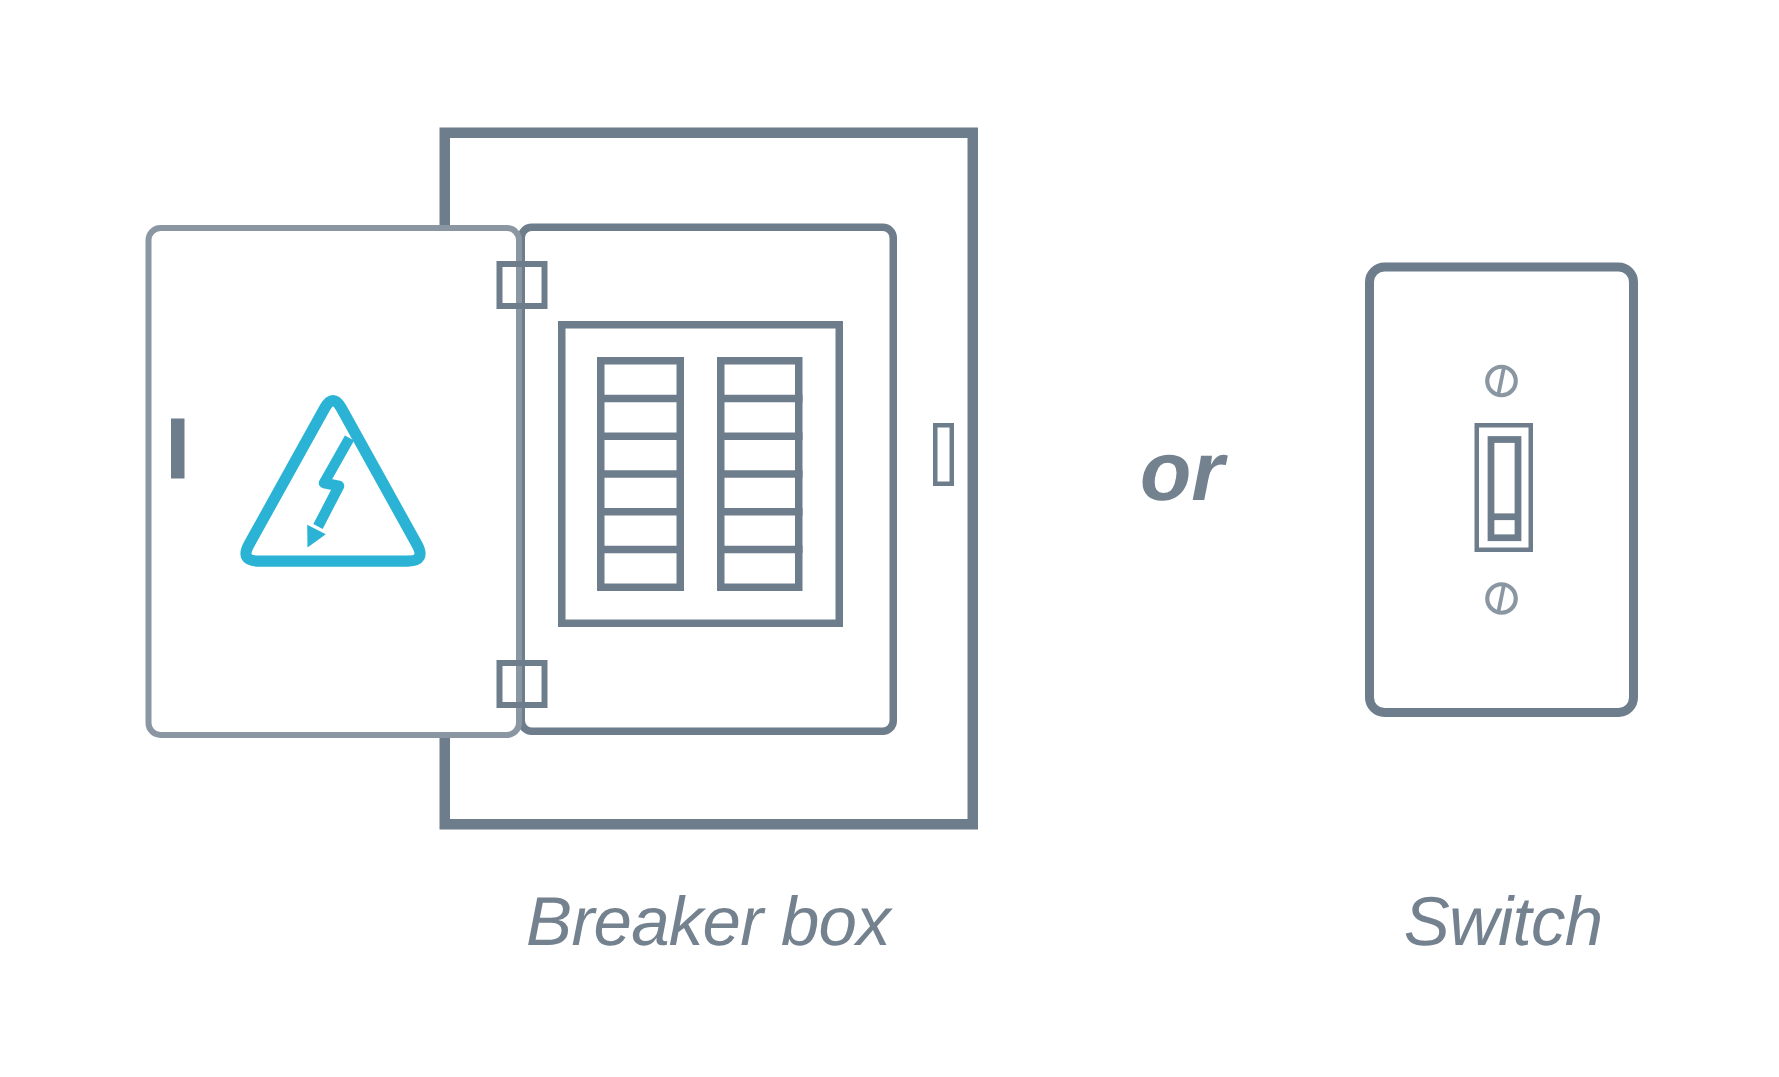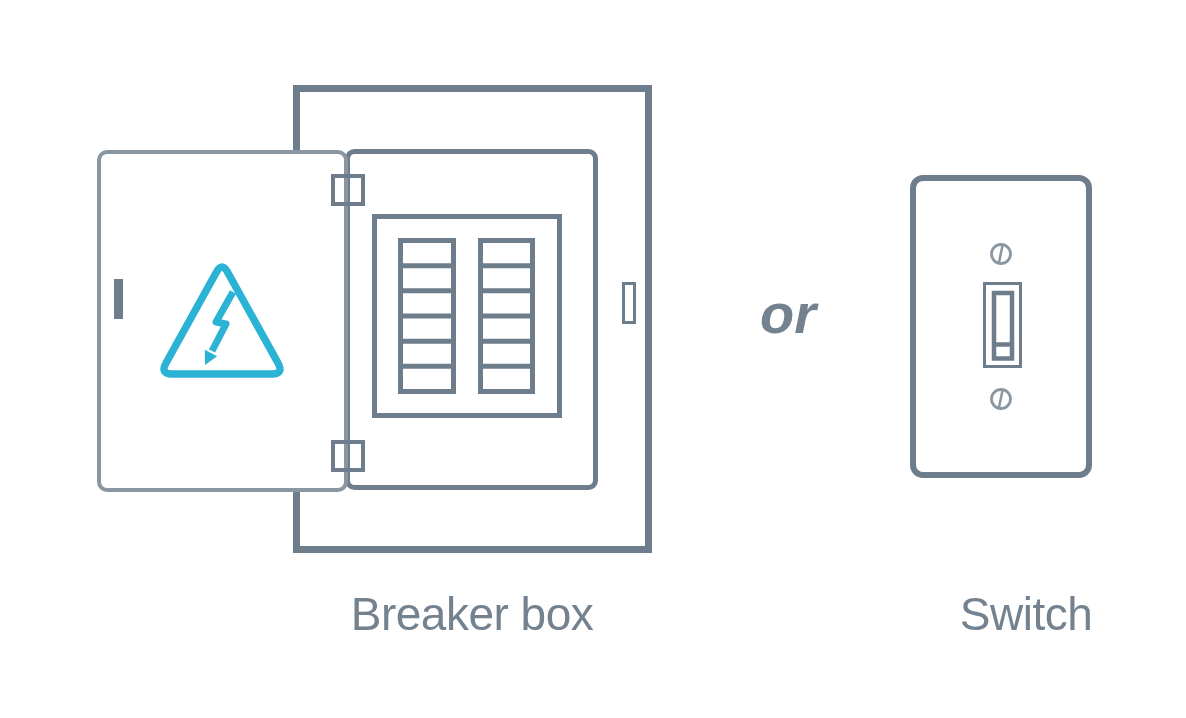--- a/index.html
+++ b/index.html
@@ -34,23 +34,24 @@
   .acc-f{fill:var(--accent-teal);stroke:none;}
 
   .figure-label{
     position:absolute;
     transform:translateX(-50%);
     font-size:46px;
     line-height:1;
     letter-spacing:-0.5px;
     color:var(--label-text);
     white-space:nowrap;
+    font-style:italic;
   }
   #breaker-label{left:472px;top:591px;}
-  #switch-label{left:1002px;top:591px;margin-left:24px;}
+  #switch-label{left:1002px;top:591px;}
   .or-connector{
     position:absolute;
     left:788px;top:286px;
     transform:translateX(-50%);
     font-size:56px;
     font-weight:700;
     line-height:1;
     color:var(--label-text);
     white-space:nowrap;
     font-style:italic;

